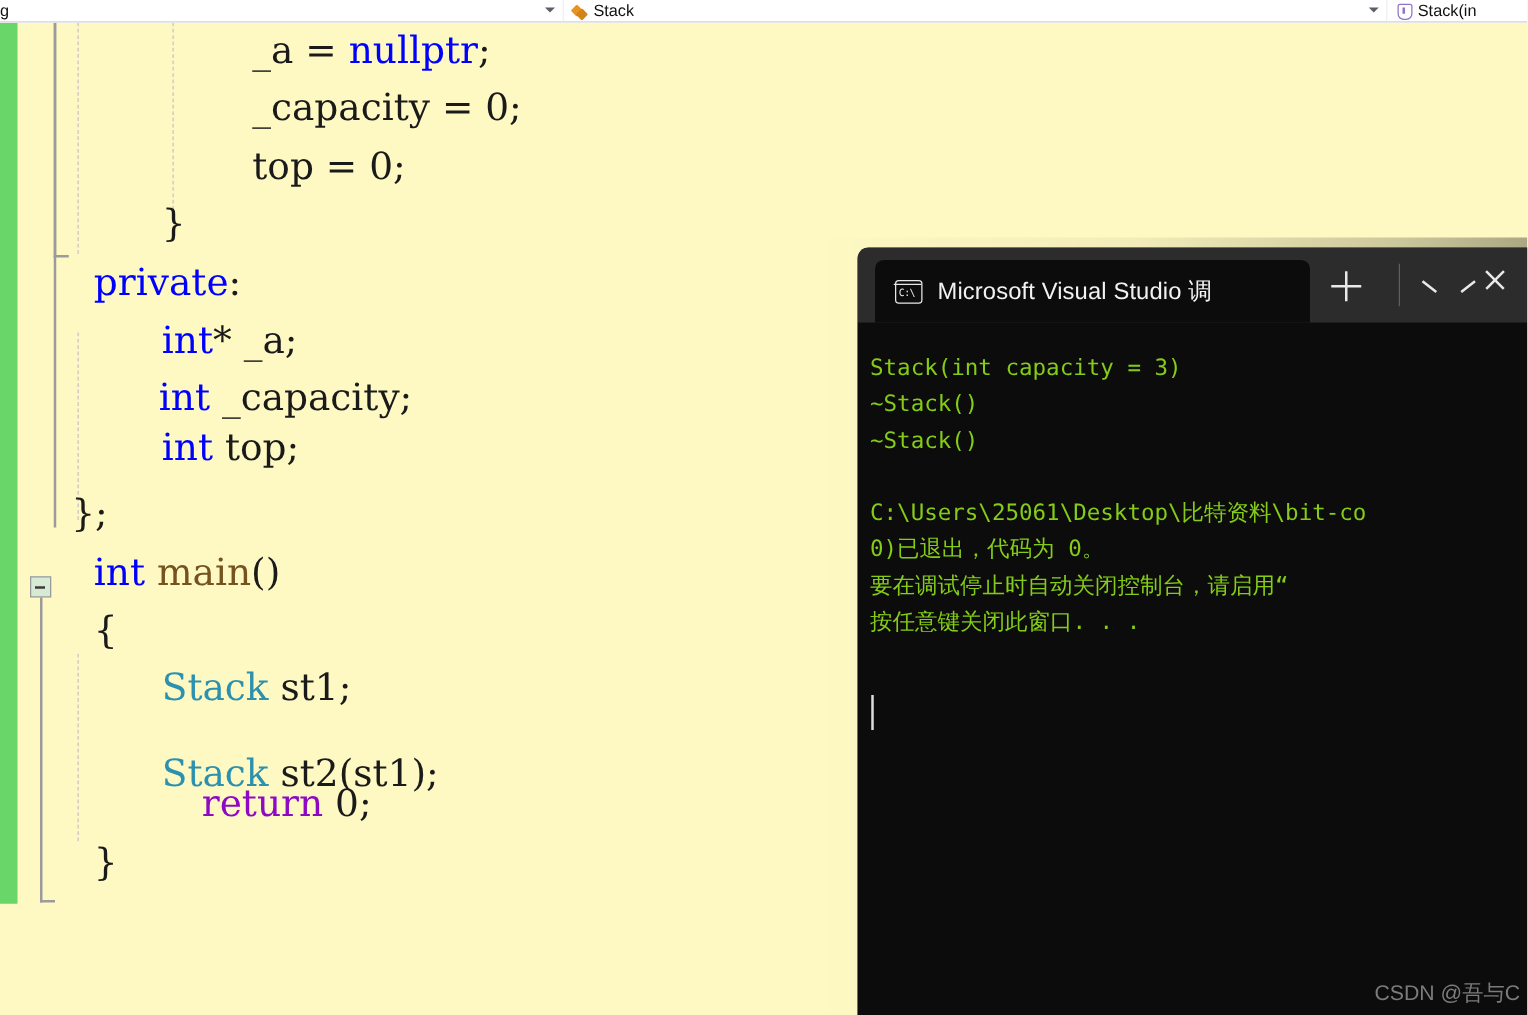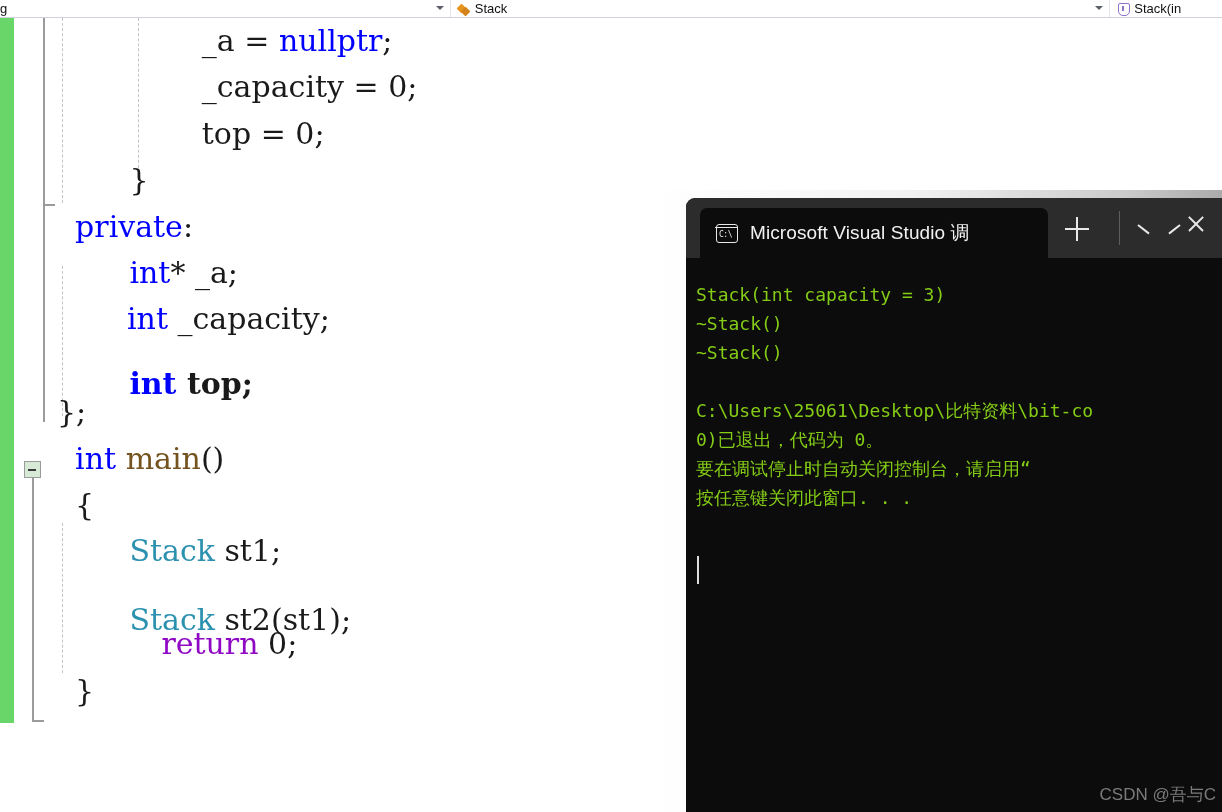--- a/index.html
+++ b/index.html
@@ -103,21 +103,21 @@
     width: 2px; height: 5px;
     background: #8f73c9;
   }
 
   
   #editor {
     position: absolute;
     left: 0; top: 18px;
     width: 1222px;
     height: 794px;
-    background: #ffffff;
+    background: #fef9c3;
     overflow: hidden;
   }
   #change-margin {
     position: absolute;
     left: 0; top: 0;
     width: 14px;
     height: 705px;
     background: #68d668;
   }
   #margin-divider {
@@ -361,21 +361,21 @@
     <div class="fold-bracket" style="left:32px; top:460px; width:10px; height:242px;"></div>
 
     <div id="code-lines">
         <div class="code-line" style="left: 201.8px; top: 0px;"><span class="tok-plain">_a = </span><span class="tok-kw">nullptr</span><span class="tok-plain">;</span></div>
         <div class="code-line" style="left: 201.8px; top: 46.4px;"><span class="tok-plain">_capacity = 0;</span></div>
         <div class="code-line" style="left: 201.8px; top: 92.8px;"><span class="tok-plain">top = 0;</span></div>
         <div class="code-line" style="left: 129.4px; top: 139.2px;"><span class="tok-plain">}</span></div>
         <div class="code-line" style="left: 75.1px; top: 185.6px;"><span class="tok-kw">private</span><span class="tok-plain">:</span></div>
         <div class="code-line" style="left: 129.4px; top: 232px;"><span class="tok-kw">int</span><span class="tok-plain">* _a;</span></div>
         <div class="code-line" style="left: 127px; top: 278.4px;"><span class="tok-kw">int</span><span class="tok-plain"> _capacity;</span></div>
-        <div class="code-line" style="left: 129.4px; top: 343px; font-weight: bold;"><span class="tok-kw">int</span><span class="tok-plain"> top;</span></div>
+        <div class="code-line" style="left: 129.4px; top: 318px;"><span class="tok-kw">int</span><span class="tok-plain"> top;</span></div>
         <div class="code-line" style="left: 57px; top: 371.2px;"><span class="tok-plain">};</span></div>
         <div class="code-line" style="left: 75.1px; top: 417.6px;"><span class="tok-kw">int</span><span class="tok-plain"> </span><span class="tok-fn">main</span><span class="tok-plain">()</span></div>
         <div class="code-line" style="left: 75.1px; top: 464px;"><span class="tok-plain">{</span></div>
         <div class="code-line" style="left: 129.4px; top: 510.4px;"><span class="tok-type">Stack</span><span class="tok-plain"> st1;</span></div>
         <div class="code-line" style="left: 129.4px; top: 556.8px; margin-top: 22px;"><span class="tok-type">Stack</span><span class="tok-plain"> st2(st1);</span></div>
         <div class="code-line" style="left: 129.4px; top: 603.2px; margin-left: 32px;"><span class="tok-ctrl">return</span><span class="tok-plain"> 0;</span></div>
         <div class="code-line" style="left: 75.1px; top: 649.6px;"><span class="tok-plain">}</span></div>
       </div>
   </div>
 

